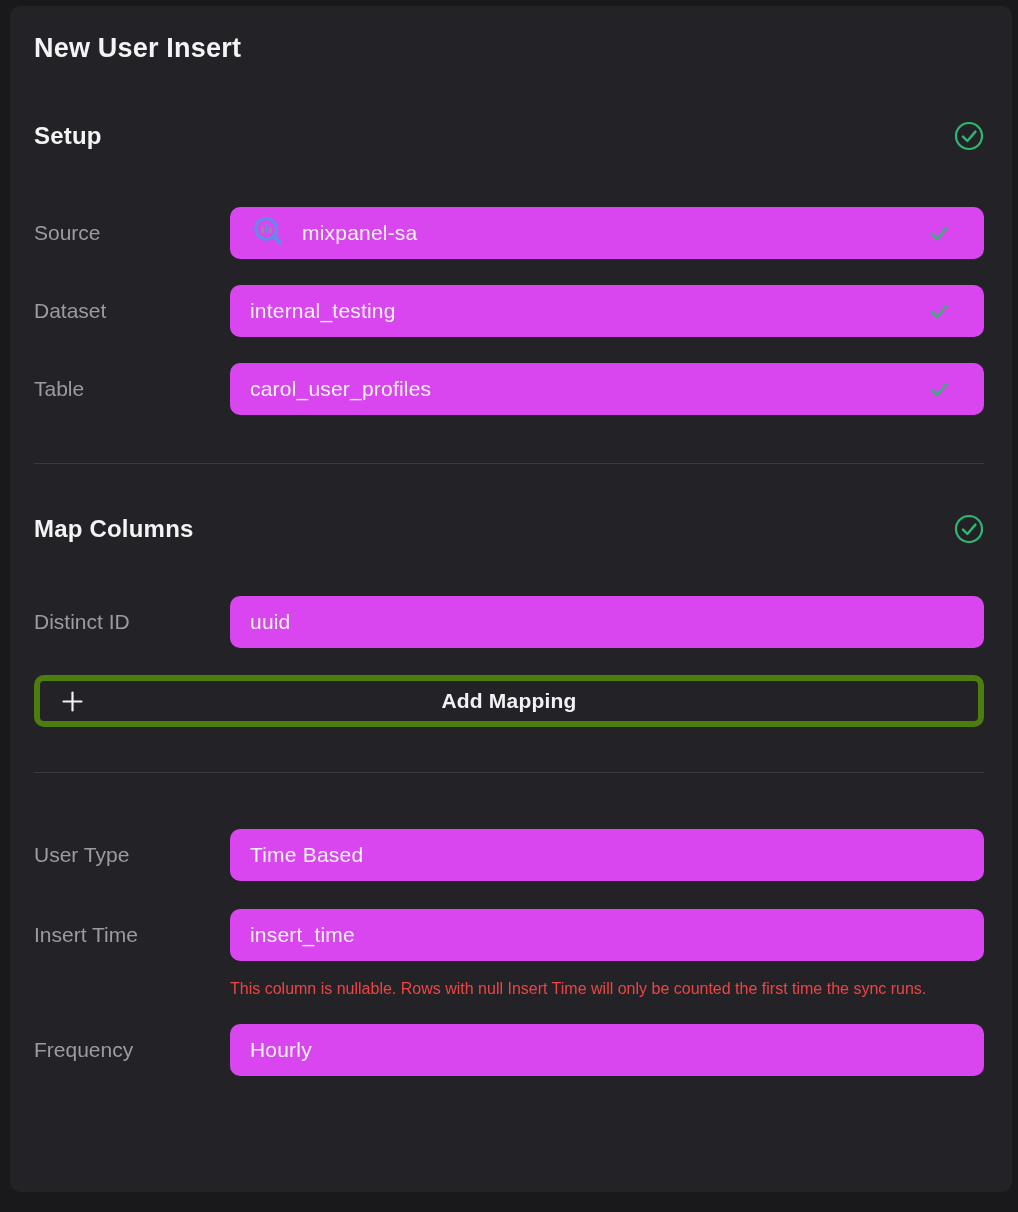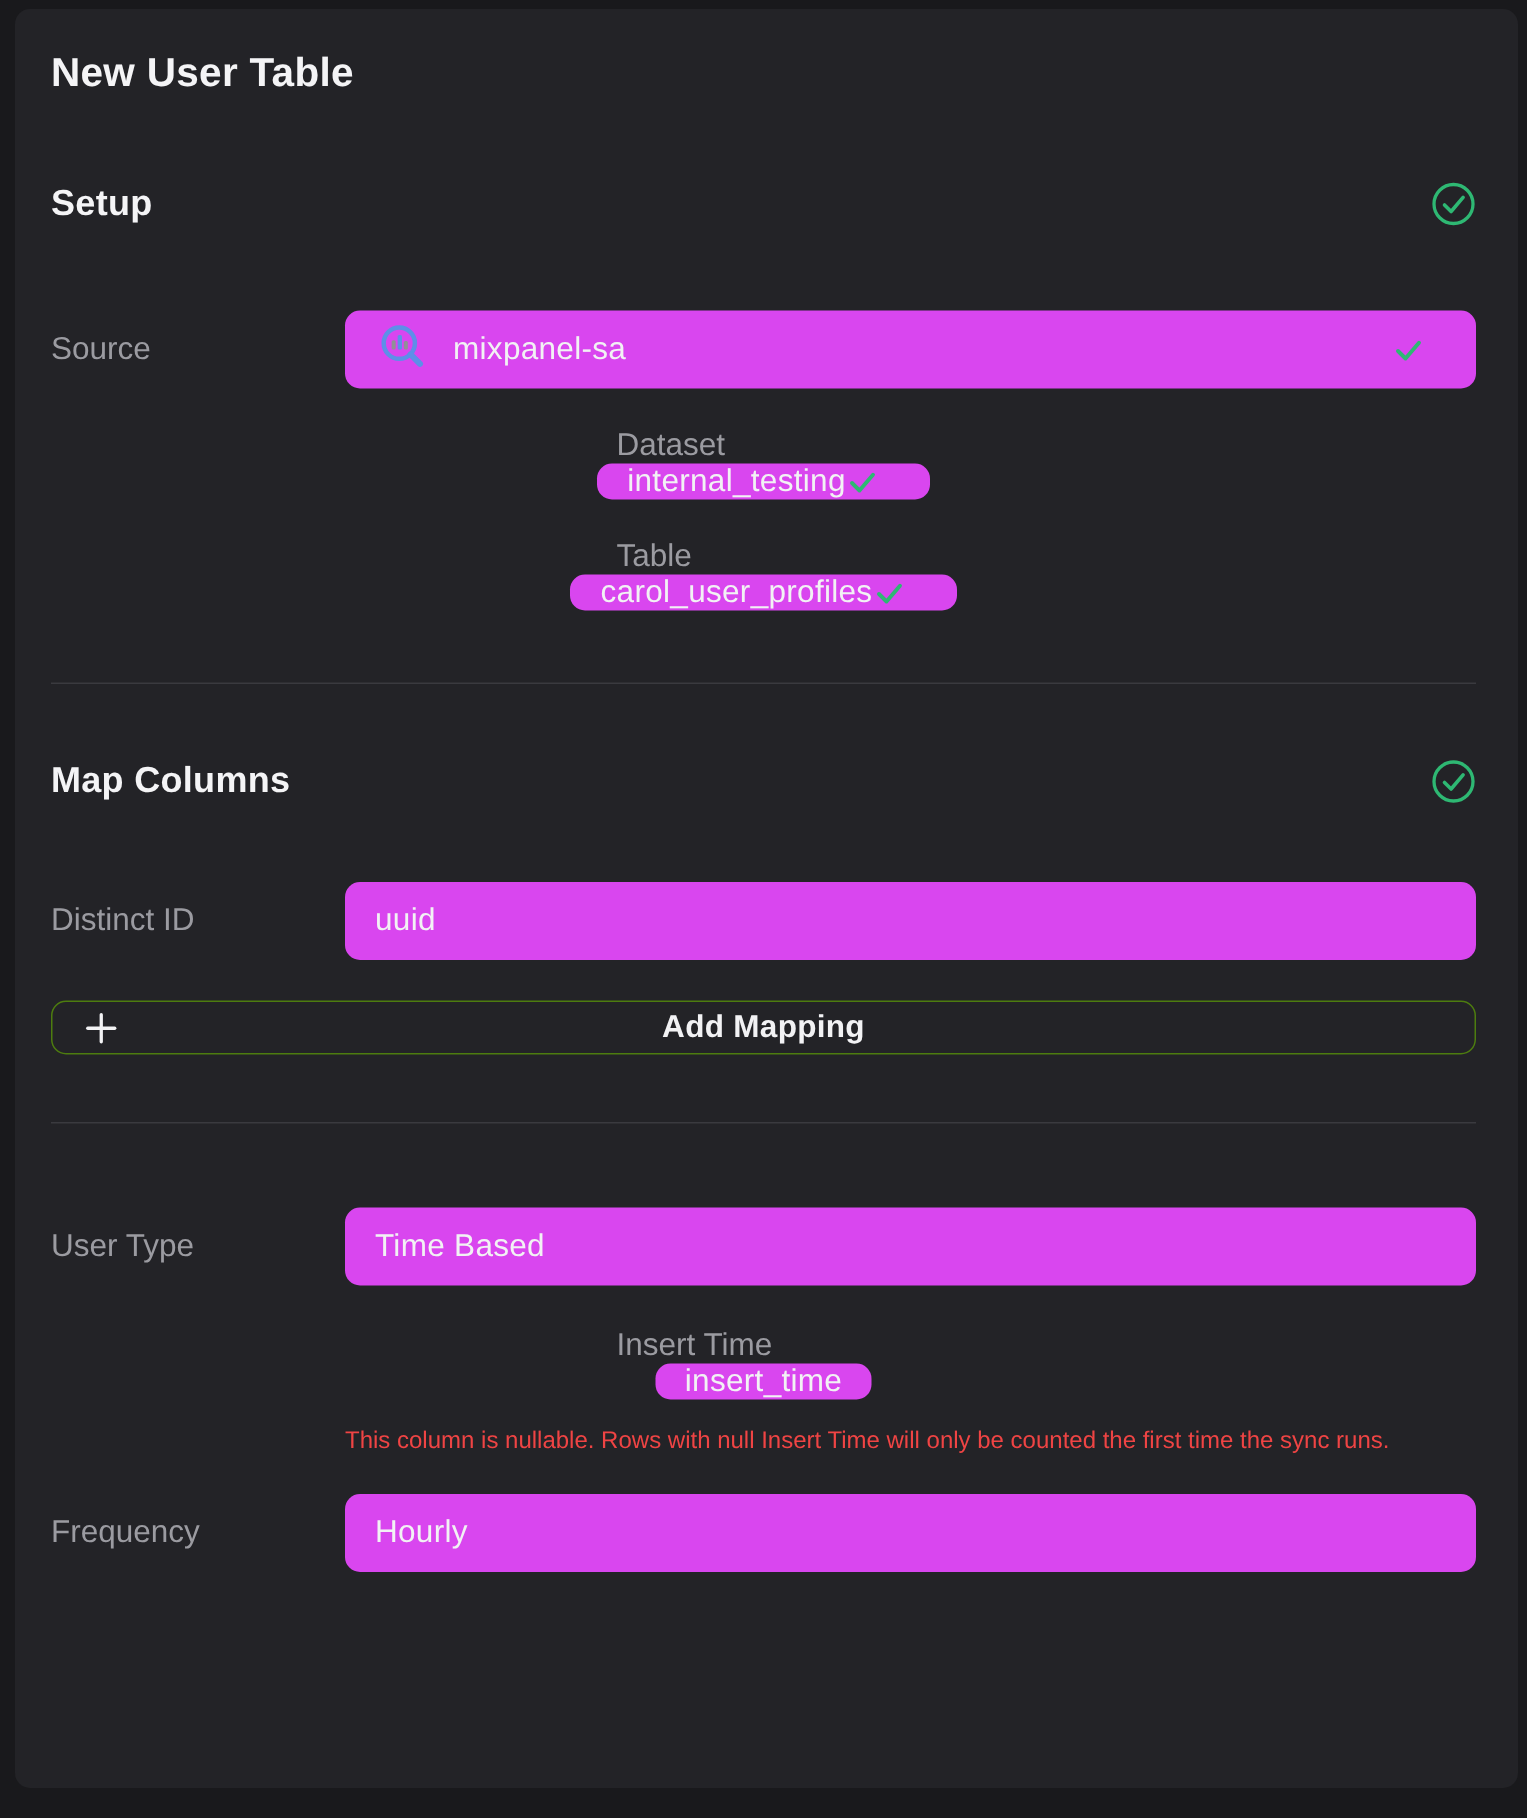--- a/index.html
+++ b/index.html
@@ -33,21 +33,21 @@
   .section-head.tight { margin-top: 50px; }
   .section-title {
     color: #f4f4f6;
     font-size: 24px;
     font-weight: 700;
     letter-spacing: 0.2px;
   }
   .rows { margin-top: 56px; }
   .rows.map { margin-top: 52px; }
   .row { display: flex; align-items: center; }
-  .row + .row { margin-top: 26px; flex-direction: column; }
+  .row + .row { margin-top: 26px; }
   .row.gap28 { margin-top: 28px; }
   .row-label {
     width: 196px;
     flex-shrink: 0;
     color: #9b9ba1;
     font-size: 21px;
     font-weight: 400;
   }
   .field {
     flex: 1;
@@ -68,22 +68,22 @@
   }
   .field-check { margin-left: auto; display: flex; align-items: center; padding-right: 14px; }
   .divider {
     height: 1px;
     background: #3a3a3f;
     margin-top: 48px;
   }
   .divider.d2 { margin-top: 45px; }
   .add-btn {
     margin-top: 27px;
-    height: 36px;
-    border: 1px solid #4d7c0f;
+    height: 52px;
+    border: 6px solid #4d7c0f;
     border-radius: 10px;
     background: transparent;
     position: relative;
     display: flex;
     align-items: center;
     padding: 0 20px;
     width: 100%;
     cursor: pointer;
   }
   .add-btn-label {
@@ -107,21 +107,21 @@
     max-width: 742px;
   }
   .row.freq { margin-top: 20px; }
   .icon-svg { display: block; }
 </style>
 </head>
 <body>
 
 <div class="panel">
 
-  <div class="page-title">New User Table</div>
+  <div class="page-title">New User Insert</div>
 
   <div class="section-head">
     <div class="section-title">Setup</div>
     <span>
       <svg class="icon-svg" width="30" height="30" viewBox="0 0 30 30">
         <circle cx="15" cy="15" r="13" fill="none" stroke="#2eb873" stroke-width="2.2"></circle>
         <path d="M9 15.6 L13.4 20 L21.4 10.6" fill="none" stroke="#2eb873" stroke-width="2.4" stroke-linecap="round" stroke-linejoin="round"></path>
       </svg>
     </span>
   </div>

